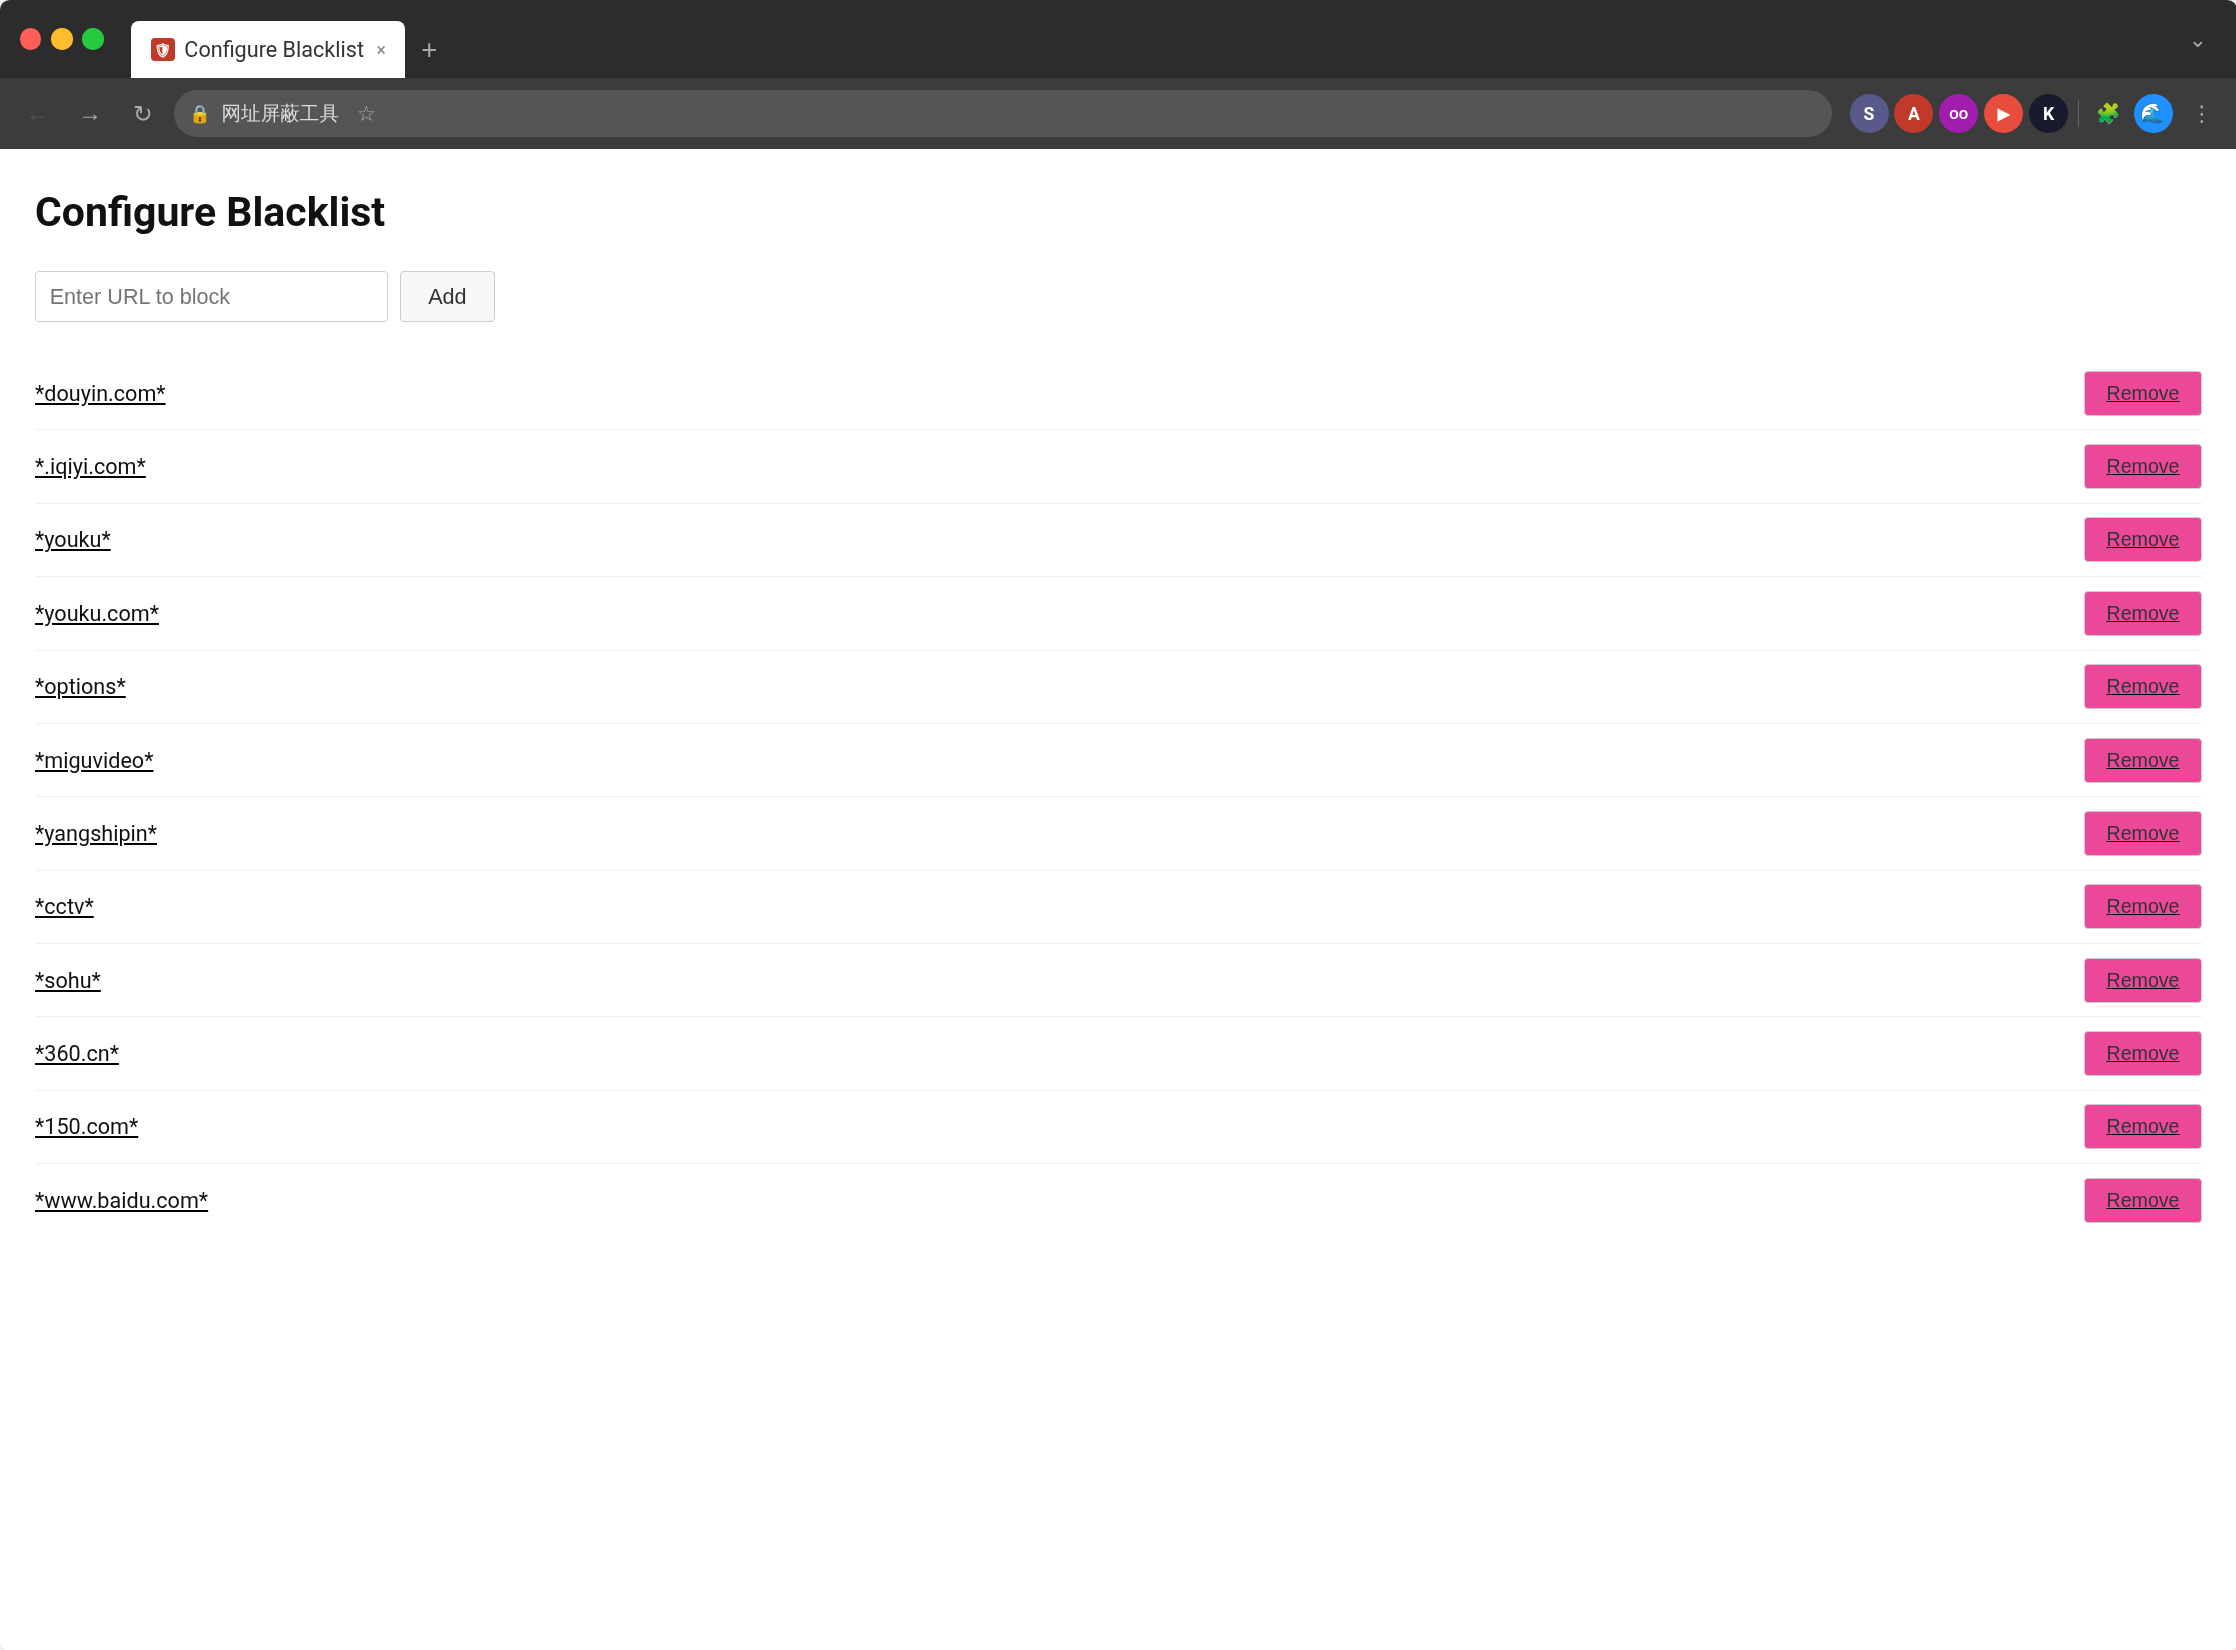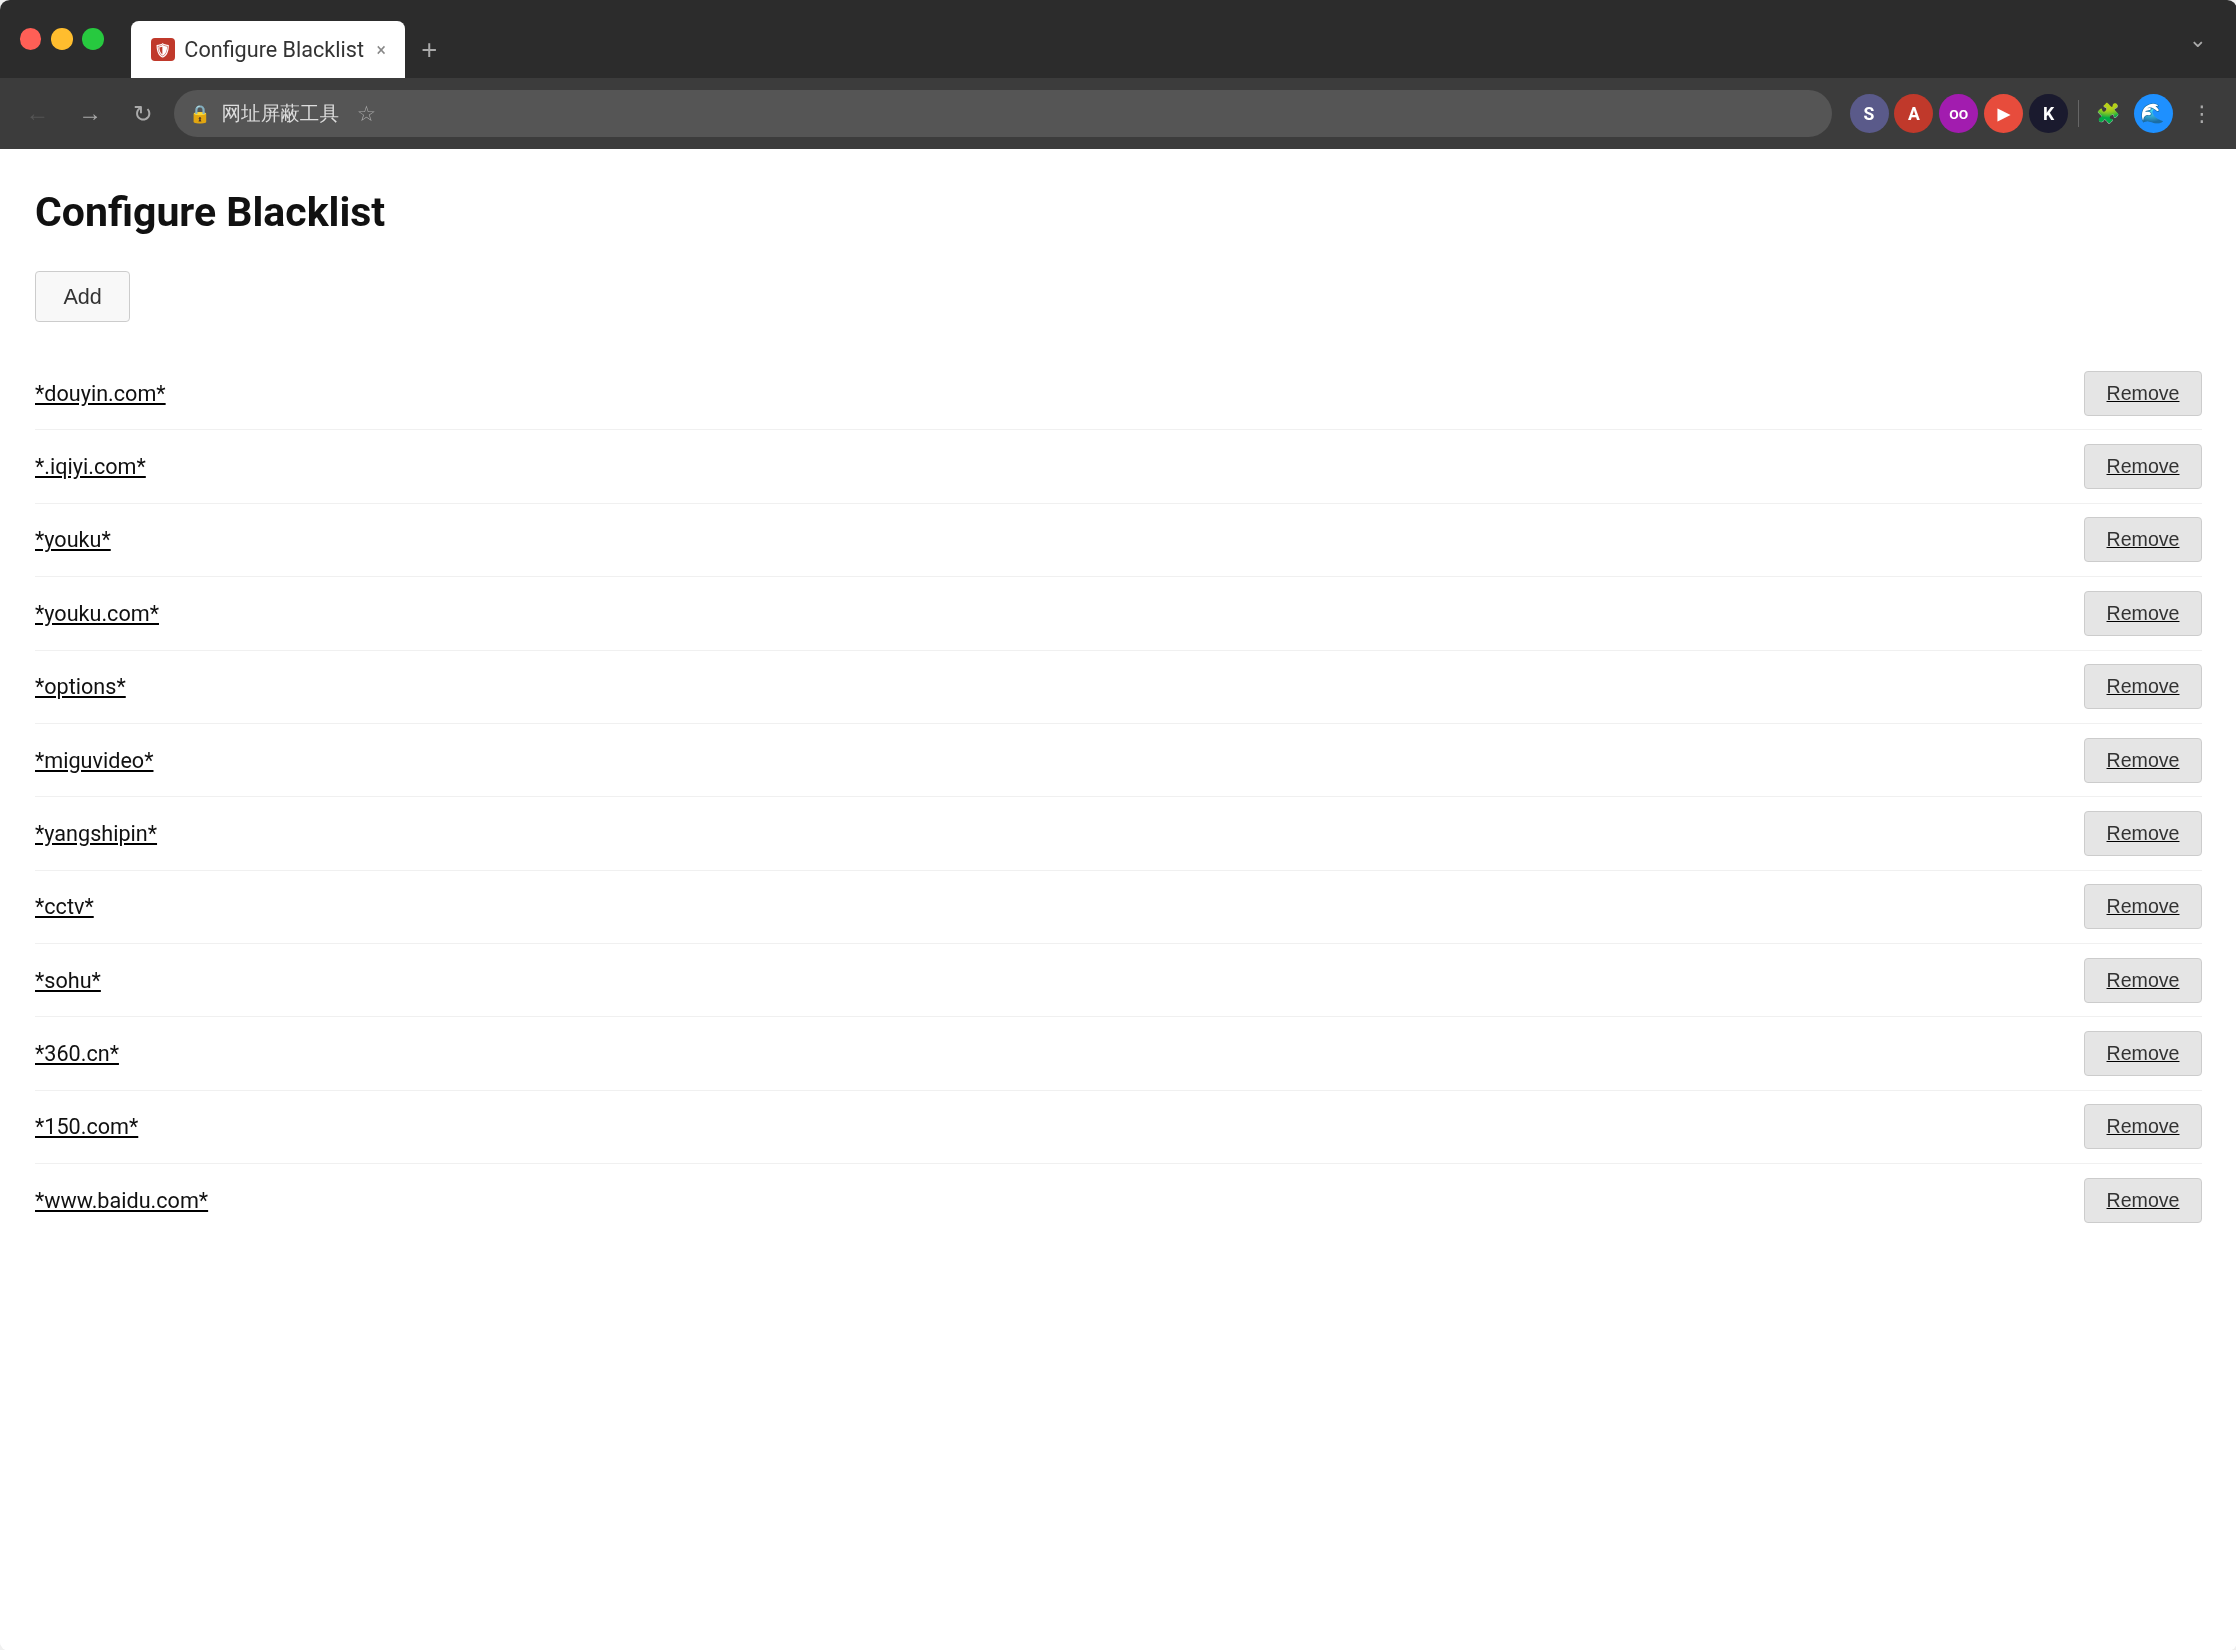--- a/index.html
+++ b/index.html
@@ -283,21 +283,21 @@
     .domain-text {
       font-size: 21.6px;
       color: #111;
     }
 
     .remove-btn {
       height: 45px;
       padding: 0 10px;
       border: 1px solid #ccc;
       border-radius: 3.9px;
-      background: #e5e5e5;
+      background: #ec4899;
       font-size: 19.6px;
       color: #333;
       cursor: pointer;
       min-width: 118px;
     }
   </style>
 </head>
 <body>
 
 <div class="browser-window">
@@ -340,20 +340,21 @@
       <div class="ext-icon" style="background:transparent; color:#aaa; font-size:19.6px;">🧩</div>
       <div class="ext-icon" style="background:#1e90ff; font-size:19.6px;">🌊</div>
     </div>
     <div class="nav-menu">⋮</div>
   </div>
 
   <div class="page-content">
     <h1 class="page-title">Configure Blacklist</h1>
 
     <div class="add-form">
+      <input class="url-input" type="text" placeholder="Enter URL to block" style="">
       <button class="add-btn">Add</button>
     </div>
 
     <div class="blacklist-items" id="blacklist-container">
     <div class="blacklist-row">
           <span class="domain-text">*douyin.com*</span>
           <button class="remove-btn">Remove</button>
         </div>
         <div class="blacklist-row">
           <span class="domain-text">*.iqiyi.com*</span>

